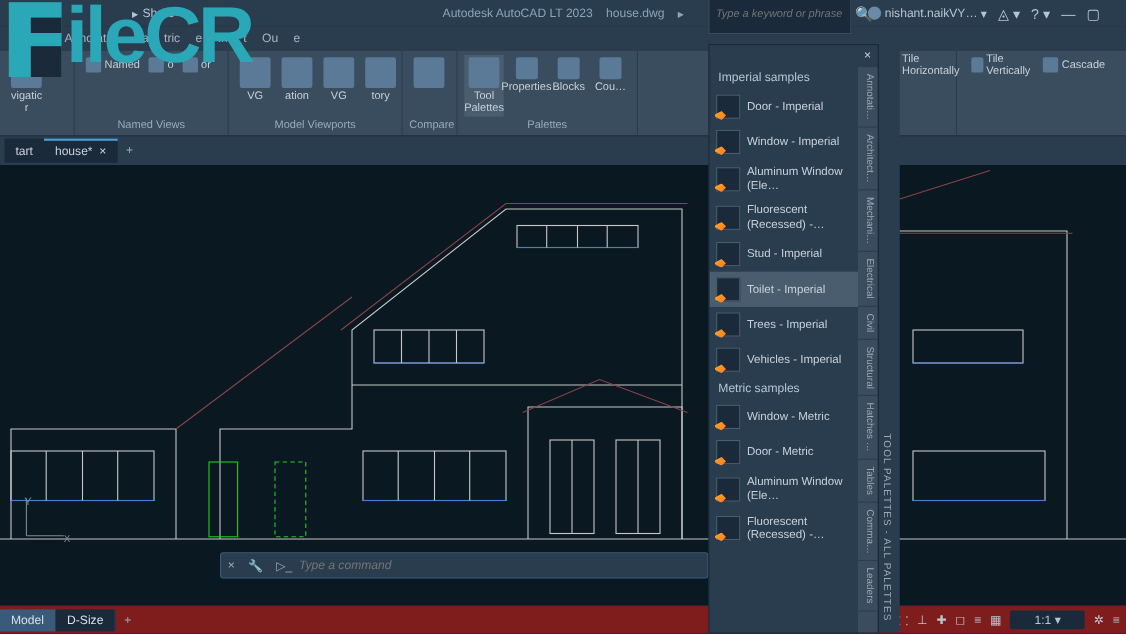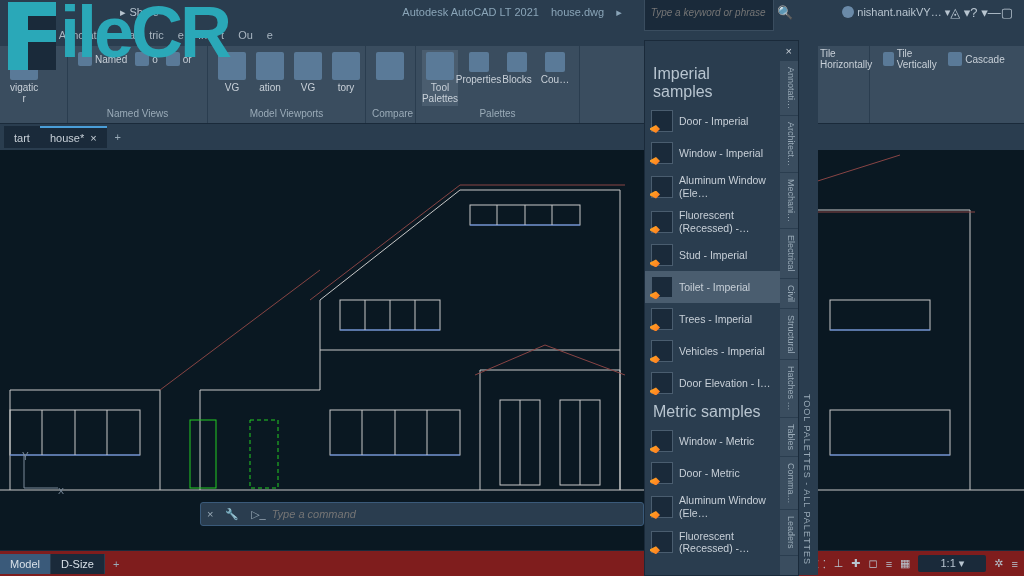--- a/index.html
+++ b/index.html
@@ -3,21 +3,21 @@
 <meta charset="utf-8">
 <style>
 *{margin:0;padding:0;box-sizing:border-box;font-family:'Segoe UI',Arial,sans-serif;user-select:none}
 body{width:1024px;height:576px;background:#1a2a3a;overflow:hidden;position:relative;color:#c8d0d8}
 .titlebar{height:24px;background:#2a3d4f;display:flex;align-items:center;font-size:11px;position:relative}
 .tb-left{display:flex;align-items:center;gap:8px;padding-left:120px}
 .tb-share{color:#b8c5d0;display:flex;align-items:center;gap:4px}
 .tb-center{position:absolute;left:50%;transform:translateX(-50%);display:flex;gap:12px;color:#8aa5b8}
 .tb-search{position:absolute;right:230px;display:flex;align-items:center}
 .tb-search input{background:#1a2a3a;border:1px solid #3a4d5f;color:#7a8a9a;font-size:10px;font-style:italic;padding:18px 6px;width:130px;height:16px}
-.tb-right{position:absolute;right:11px;display:flex;align-items:center;gap:0;font-size:11px}
+.tb-right{position:absolute;right:24px;display:flex;align-items:center;gap:10px;font-size:11px}
 .tb-user{color:#b8c5d0;display:flex;align-items:center;gap:3px}
 .tb-user::before{content:'';width:12px;height:12px;background:#6a8aa8;border-radius:50%;display:inline-block}
 .tb-icon{color:#b8c5d0;font-size:13px}
 .ribbon-tabs{height:22px;background:#2a3d4f;display:flex;align-items:center;font-size:11px;padding-left:38px;gap:14px;color:#a8b5c0}
 .ribbon-tabs span{cursor:pointer}
 .ribbon{height:78px;background:#3a4d5f;display:flex;border-bottom:1px solid #1a2a3a}
 .rgroup{border-right:1px solid #2a3d4f;padding:4px 6px;display:flex;flex-direction:column;justify-content:space-between}
 .rgroup-items{display:flex;gap:2px;align-items:flex-start;height:58px}
 .rgroup-label{font-size:10px;color:#9aabb8;text-align:center;padding-top:2px}
 .rbtn{display:flex;flex-direction:column;align-items:center;justify-content:flex-start;padding:2px 4px;cursor:pointer;font-size:10px;color:#c8d0d8;text-align:center;min-width:36px}
@@ -37,21 +37,21 @@
 .housedraw .winline{stroke:#4a7ad8}
 .housedraw .door{stroke:#22cc22;stroke-dasharray:4 3}
 .housedraw .door2{stroke:#22cc22}
 .ucs{position:absolute;left:16px;bottom:50px}
 .vp-label{position:absolute;left:22px;bottom:88px;color:#7a8a9a;font-size:10px}
 .cmdline{position:absolute;left:200px;bottom:24px;right:380px;height:24px;background:#2a3d4f;display:flex;align-items:center;font-size:11px;border-radius:3px;border:1px solid #3a5a7a}
 .cmdline .cmd-icon{padding:0 6px;color:#9aabb8}
 .cmdline input{background:transparent;border:none;color:#7a8a9a;font-style:italic;flex:1;font-size:11px;outline:none}
 .palette{position:absolute;top:40px;right:225px;width:155px;bottom:0;background:#2a3d4f;border:1px solid #1a2a3a;z-index:10}
 .palette-head{height:20px;display:flex;justify-content:space-between;align-items:center;padding:0 6px;font-size:11px}
-.palette-section{padding:4px 8px;font-size:16px;color:#b8c5d0}
+.palette-section{padding:4px 8px;font-size:11px;color:#b8c5d0}
 .palette-item{display:flex;align-items:center;gap:6px;padding:5px 6px;font-size:10.5px;cursor:pointer;line-height:1.2}
 .palette-item:hover,.palette-item.hover{background:#4a5d6f}
 .palette-item .picon{width:22px;height:22px;background:#1a2a3a;border:1px solid #4a5d6f;flex-shrink:0;position:relative}
 .palette-item .picon::after{content:'';position:absolute;bottom:-2px;left:-2px;width:10px;height:8px;background:linear-gradient(135deg,#ffaa22,#ff7722);clip-path:polygon(0 40%,60% 0,100% 50%,60% 100%,0 60%)}
 .palette-tabs{position:absolute;right:0;top:20px;bottom:0;width:18px;background:#3a4d5f;display:flex;flex-direction:column}
 .palette-tab{writing-mode:vertical-rl;font-size:9px;padding:6px 2px;color:#9aabb8;cursor:pointer;text-align:center;border-bottom:1px solid #2a3d4f}
 .palette-side{position:absolute;right:-20px;top:0;bottom:0;width:20px;background:#2a3d4f;border-left:1px solid #1a2a3a}
 .palette-side-text{writing-mode:vertical-rl;font-size:9px;color:#9aabb8;position:absolute;bottom:10px;left:3px;letter-spacing:1px}
 .bottombar{position:absolute;bottom:0;left:0;right:0;height:26px;background:#7f1d1d;display:flex;align-items:center;font-size:11px;border-top:1px solid #1a2a3a}
 .bottombar-left{display:flex;align-items:center}
@@ -69,21 +69,21 @@
 </head>
 <body>
 
 <div class="watermark"><span class="wm-f"></span>ileCR</div>
 
 <div class="titlebar">
   <div class="tb-left">
     <span class="tb-share">▸ <span>Share</span></span>
   </div>
   <div class="tb-center">
-    <span>Autodesk AutoCAD LT 2021</span>
+    <span>Autodesk AutoCAD LT 2023</span>
     <span>house.dwg</span>
     <span>▸</span>
   </div>
   <div class="tb-search">
     <input placeholder="Type a keyword or phrase" style="">
     <span class="tb-icon" style="margin-left:4px">🔍</span>
   </div>
   <div class="tb-right">
     <span class="tb-user"><span>nishant.naikVY…</span> ▾</span>
     <span class="tb-icon">◬ ▾</span>
@@ -300,24 +300,20 @@
         <span>Toilet - Imperial</span>
       </div>
     <div class="palette-item">
         <div class="picon"></div>
         <span>Trees - Imperial</span>
       </div>
     <div class="palette-item">
         <div class="picon"></div>
         <span>Vehicles - Imperial</span>
       </div>
-    <div class="palette-item">
-        <div class="picon"></div>
-        <span>Door Elevation - I…</span>
-      </div>
     <div class="palette-section">Metric samples</div>
     <div class="palette-item">
         <div class="picon"></div>
         <span>Window - Metric</span>
       </div>
     <div class="palette-item">
         <div class="picon"></div>
         <span>Door - Metric</span>
       </div>
     <div class="palette-item">

